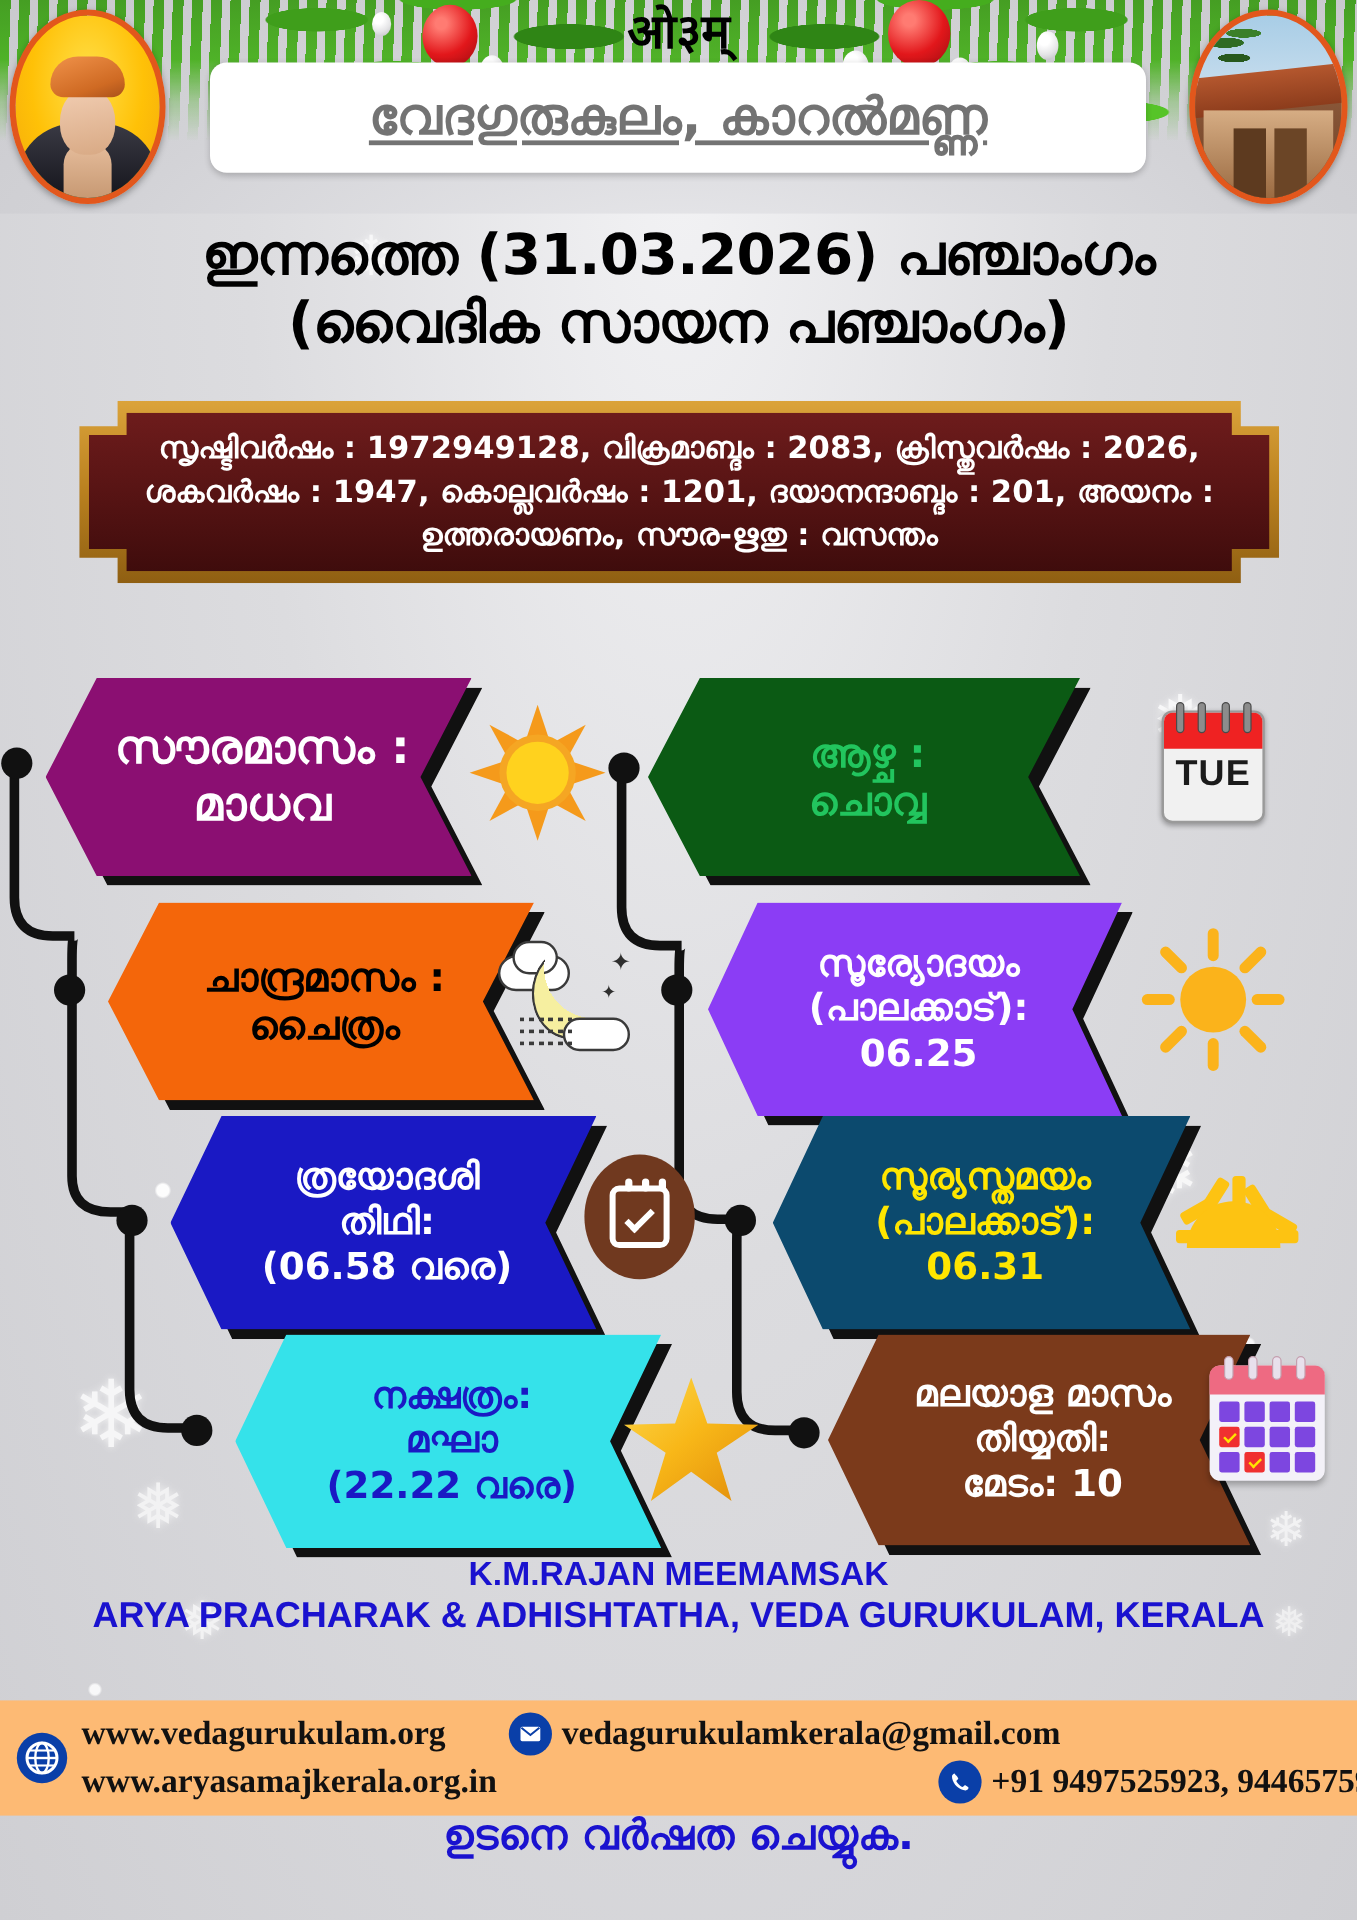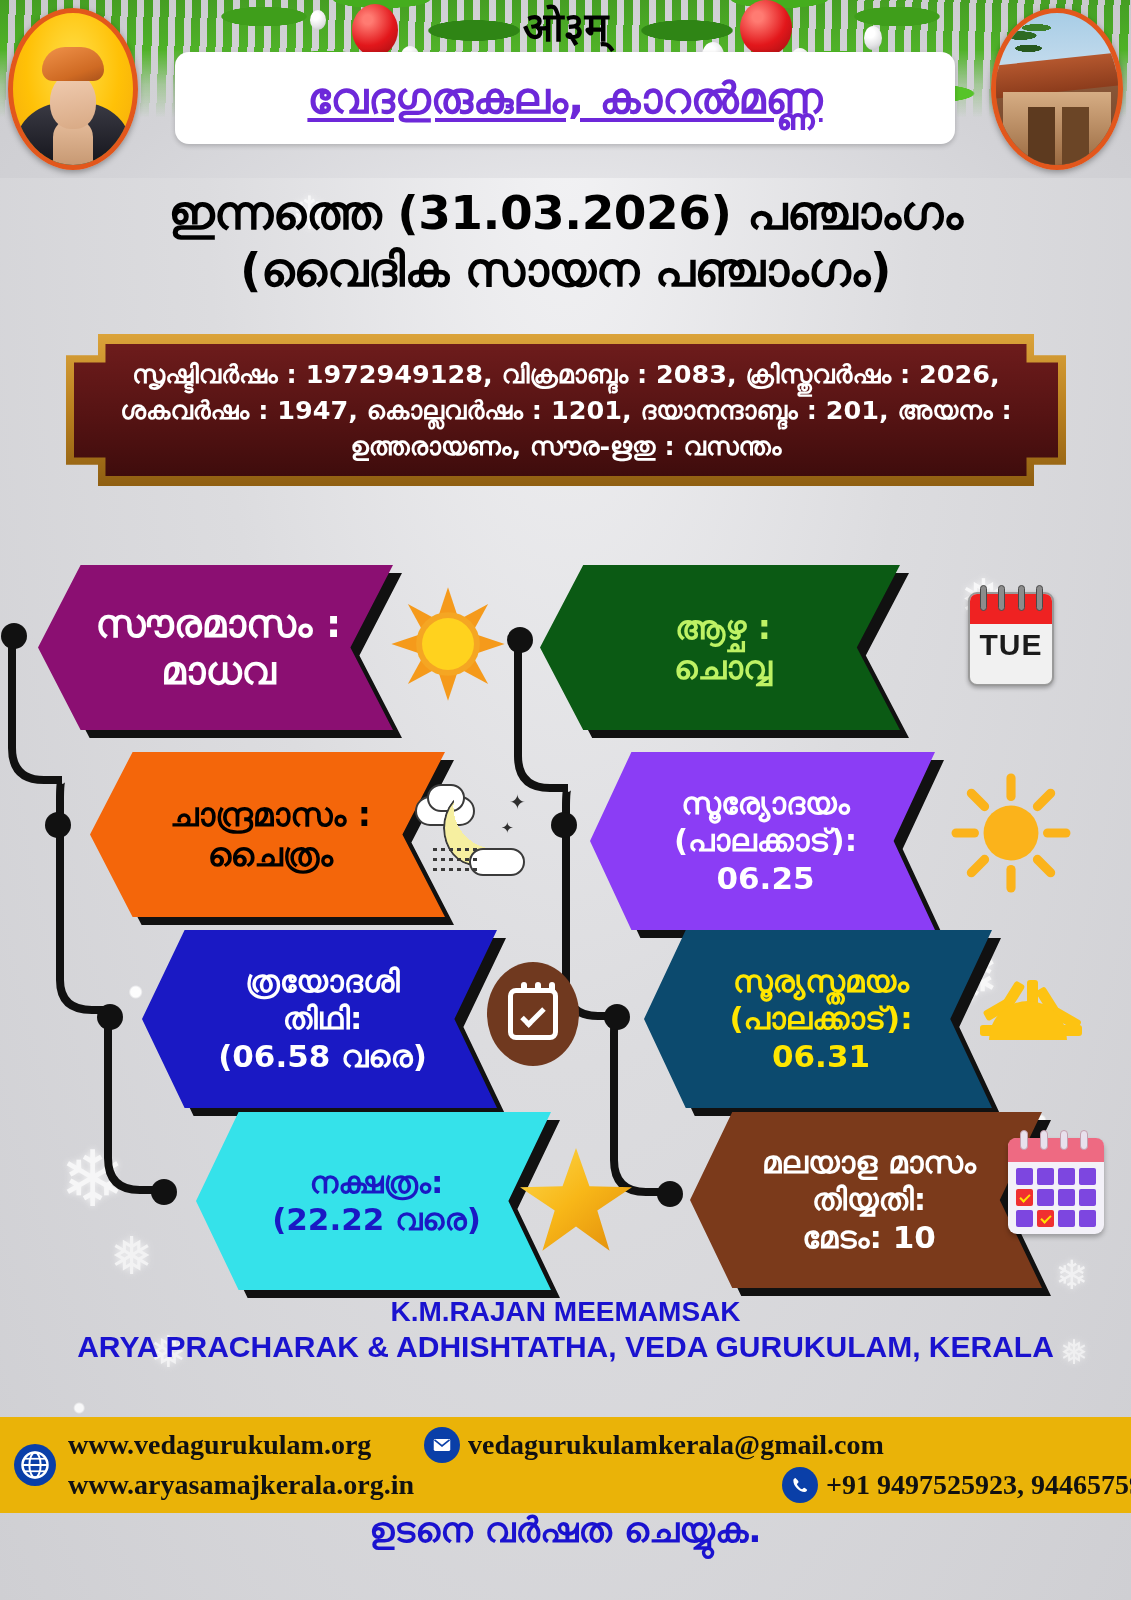--- a/index.html
+++ b/index.html
@@ -139,21 +139,21 @@
     color: #000; z-index: 9; line-height: 1.05;
     font-family: "DejaVu Sans", sans-serif;
   }
   #org-title-plate {
     position: absolute; top: 52px; left: 175px; width: 780px; height: 92px;
     background: #ffffff; border-radius: 14px; z-index: 9;
     display: flex; align-items: center; justify-content: center;
     box-shadow: 0 2px 5px rgba(0,0,0,.2);
   }
   #org-title {
-    font-size: 43px; font-weight: 700; color: #6d28d9;
+    font-size: 43px; font-weight: 700; color: #737373;
     text-decoration: underline; text-underline-offset: 5px;
     font-family: "DejaVu Sans", sans-serif; white-space: nowrap;
   }
 
   
   #main-heading {
     position: absolute; top: 184px; left: 0; width: 1131px;
     text-align: center; z-index: 6;
     font-family: "DejaVu Sans", sans-serif;
     font-size: 47px; font-weight: 700; color: #000;
@@ -311,21 +311,21 @@
     text-align: center; color: #1a12cf; font-weight: 700;
     font-family: "Liberation Sans", sans-serif;
     line-height: 1.2;
   }
   #credit .l1 { font-size: 28px; }
   #credit .l2 { font-size: 30px; }
 
   
   #contact-bar {
     position: absolute; top: 1417px; left: 0; width: 1131px; height: 96px;
-    background: #eab308; z-index: 9;
+    background: #fdba74; z-index: 9;
     display: flex; align-items: center;
   }
   #contact-bar .circle-icon {
     width: 42px; height: 42px; border-radius: 50%; background: #0a3fa8;
     display: flex; align-items: center; justify-content: center;
     color: #fff; flex: none;
   }
   .contact-col { display: flex; align-items: center; }
   .contact-lines { font-family: "Liberation Serif", serif; font-weight: 700; color: #111; }
   .contact-lines div { font-size: 28px; line-height: 1.42; white-space: nowrap; }
@@ -445,21 +445,21 @@
         <polygon points="16,84 28,62 38,72"></polygon>
     </g>
     <circle cx="50" cy="50" r="27" fill="#F5A623"></circle>
     <circle cx="50" cy="50" r="22" fill="#FFD21E"></circle>
   </svg>
 </div>
 
 <div class="banner-wrap" style="left:540px; top:565px; width:360px; height:165px;">
   <div class="shade"></div>
   <div class="face" style="background:#0B5A14;">
-    <div class="txt" style="color:#bef264; font-size:33px;">
+    <div class="txt" style="color:#22c55e; font-size:33px;">
       <div>ആഴ്ച :</div>
       <div>ചൊവ്വ</div>
     </div>
   </div>
 </div>
 <div class="icon-slot" style="left:968px; top:592px;">
   <div class="cal-tue">
     <div class="top"></div>
     <div class="ring" style="left:10px;"></div>
     <div class="ring" style="left:28px;"></div>
@@ -560,20 +560,21 @@
     <div class="ray" style="left:86px;  bottom:20px; width:34px; height:11px;"></div>
     <div class="dome"></div>
   </div>
 </div>
 
 <div class="banner-wrap" style="left:196px; top:1112px; width:355px; height:178px;">
   <div class="shade"></div>
   <div class="face" style="background:#35E2EA;">
     <div class="txt" style="color:#1A19C4; font-size:31px;">
       <div>നക്ഷത്രം:</div>
+      <div>മഘാ</div>
       <div>(22.22 വരെ)</div>
     </div>
   </div>
 </div>
 <div class="icon-slot" style="left:520px; top:1148px;">
   <div class="star-icon"></div>
 </div>
 
 <div class="banner-wrap" style="left:690px; top:1112px; width:352px; height:176px;">
   <div class="shade"></div>

